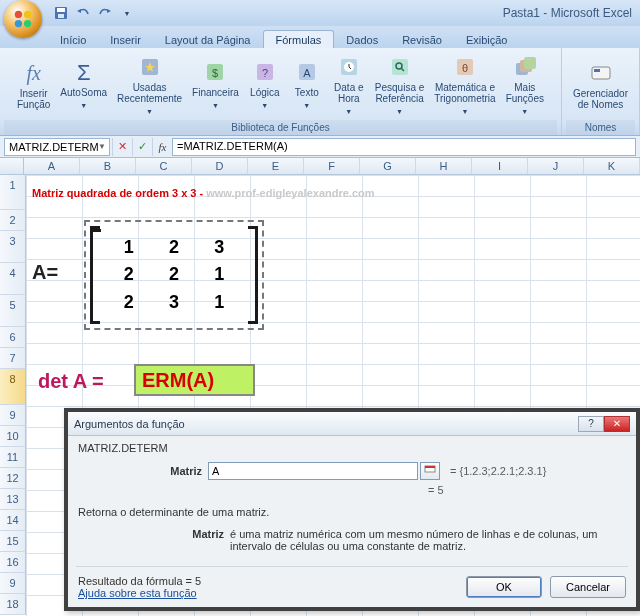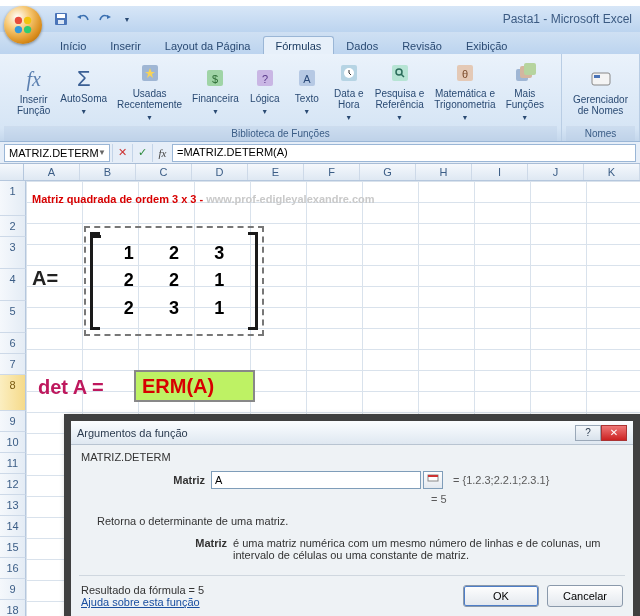--- a/index.html
+++ b/index.html
@@ -1,18 +1,18 @@
 <!DOCTYPE html>
 <html><head>
 <meta charset="utf-8">
 <style>
   * { box-sizing: border-box; font-family: "Segoe UI", Tahoma, sans-serif; font-size: 11px; }
   body { margin:0; width:640px; height:616px; background:#fff; overflow:hidden; }
   
-  .titlebar { height:26px; background:linear-gradient(#d7e6f7,#bcd4ef); display:flex; align-items:center; padding:0 4px; position:relative;margin-top:6px; }
+  .titlebar { height:26px; background:linear-gradient(#d7e6f7,#bcd4ef); display:flex; align-items:center; padding:0 4px; position:relative; }
   .orb { width:38px; height:38px; border-radius:50%; background:radial-gradient(circle at 35% 30%,#fff,#f7c873 35%,#d98c1a 70%,#8a5510); position:absolute; top:0; left:4px; z-index:10; display:flex; align-items:center; justify-content:center; box-shadow:0 1px 3px rgba(0,0,0,.4);}
   .orb svg { width:22px; height:22px; }
   .qat { margin-left:48px; display:flex; gap:4px; align-items:center; }
   .qat .q { width:18px; height:18px; display:flex; align-items:center; justify-content:center; }
   .title-right { position:absolute; right:8px; color:#3b5a82; font-size:12px; }
   
   .tabs { height:22px; background:linear-gradient(#cfe0f3,#bcd4ef); display:flex; align-items:flex-end; padding-left:48px; gap:0; }
   .tab { padding:3px 12px 2px; color:#2a4a73; border-top-left-radius:3px; border-top-right-radius:3px; cursor:default; }
   .tab.active { background:#e7f0fa; border:1px solid #9ab6d6; border-bottom:none; color:#16365c; }
   
@@ -54,34 +54,34 @@
   .matrix .marq { position:absolute; inset:0; border:2px dashed #777;}
   .matrix .lb, .matrix .rb { position:absolute; top:6px; bottom:6px; width:10px; }
   .matrix .lb { left:6px; border-left:3px solid #1a1a1a; border-top:3px solid #1a1a1a; border-bottom:3px solid #1a1a1a; border-top-right-radius:0; border-right:none; }
   .matrix .lb::before,.matrix .lb::after{content:'';position:absolute;width:8px;height:3px;background:#1a1a1a;left:0;}
   .matrix .rb { right:6px; border-right:3px solid #1a1a1a; border-top:3px solid #1a1a1a; border-bottom:3px solid #1a1a1a; }
   .mnums { position:absolute; inset:14px 22px; display:grid; grid-template-columns:repeat(3,1fr); grid-template-rows:repeat(3,1fr); }
   .mnums span { display:flex; align-items:center; justify-content:center; font-size:18px; font-weight:bold; }
   .detA { position:absolute; top:195px; left:12px; font-size:20px; font-weight:bold; color:#be185d;}
   .detCell { position:absolute; top:189px; left:108px; width:121px; height:32px; border:2px solid #888; background:#bef264; display:flex; align-items:center; padding:0 6px; font-size:20px; font-weight:bold; color:#d80000; overflow:hidden;}
   
-  .dialog { position:absolute; left:38px; top:233px; width:576px; background:#eef2f5; border:7px solid #404040; box-shadow:2px 2px 6px rgba(0,0,0,.25);}
+  .dialog { position:absolute; left:38px; top:233px; width:576px; background:#eef2f5; border:4px solid #404040; box-shadow:2px 2px 6px rgba(0,0,0,.25);}
   .dlg-title { height:24px; background:linear-gradient(#fbfdff,#dfe8f1); border-bottom:1px solid #b8c4d1; display:flex; align-items:center; padding:0 6px; color:#2a3a4e; justify-content:space-between;}
   .dlg-title .wbtns { display:flex; gap:0;}
   .wbtn { width:26px; height:16px; display:flex; align-items:center; justify-content:center; border:1px solid #9aa8b8; background:linear-gradient(#f4f7fb,#d9e2ec); font-size:10px;}
   .wbtn.close { background:linear-gradient(#e77,#c22); color:#fff; border-color:#a33;}
   .dlg-body { padding:6px 10px 8px; color:#333; font-size:11px; position:relative;}
   .fname { color:#333; font-size:11px; margin-bottom:8px;}
   .argrow { display:flex; align-items:center; margin-bottom:4px;}
   .argrow .albl { width:130px; text-align:right; font-weight:bold; padding-right:6px;}
   .argrow input { width:210px; height:18px; border:1px solid #7f9db9; padding:0 3px; font-size:11px;}
   .refbtn { width:20px; height:18px; border:1px solid #7f9db9; background:linear-gradient(#fefefe,#e3e9f0); margin-left:2px; display:flex; align-items:center; justify-content:center;}
   .eq { margin-left:10px; color:#5a5a5a;}
   .resline { margin-left:350px; color:#5a5a5a; margin-bottom:10px;}
-  .desc { margin:6px 16px 10px; color:#333;}
+  .desc { margin:6px 0 10px; color:#333;}
   .argdesc { display:flex; }
   .argdesc .ab { width:152px; text-align:right; font-weight:bold; padding-right:6px;}
   .sep { border-top:1px solid #cfd7df; margin:14px -2px 6px;}
   .dlg-foot { display:flex; align-items:center; justify-content:space-between; padding-top:2px;}
   .dlg-foot a { color:#1a4fa0; text-decoration:underline; font-size:11px;}
   .dlg-foot .btns { display:flex; gap:8px;}
   .dlg-foot button { width:76px; height:22px; background:linear-gradient(#fefefe,#e3e8ee); border:1px solid #8a99ab; border-radius:3px; font-size:11px;}
   .dlg-foot button.ok { outline:1px solid #4e7ec7; outline-offset:-2px;margin-left:40px;}
 </style>
 </head>

